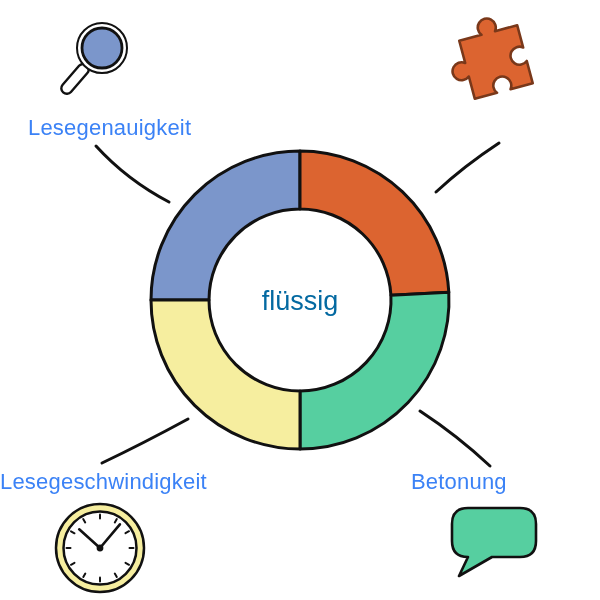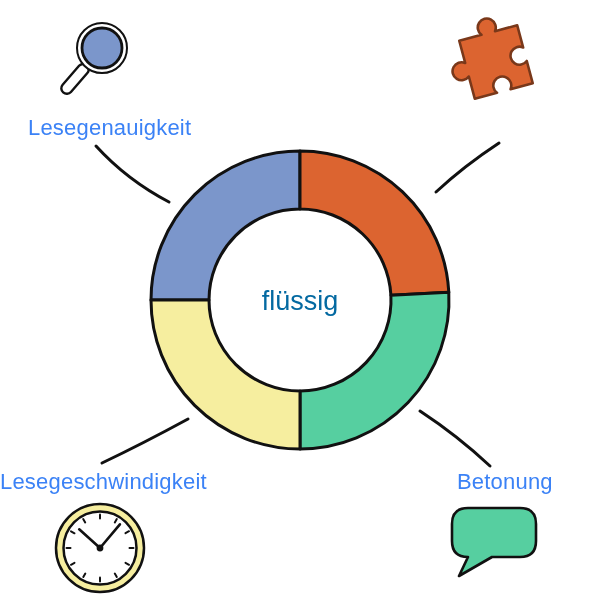--- a/index.html
+++ b/index.html
@@ -41,21 +41,21 @@
         <path d="M 300.0 449.0 A 149 149 0 0 1 151.0 300.0 L 209.0 300.0 A 91 91 0 0 0 300.0 391.0 Z" fill="#f6ee9f"></path>
       </g>
   </svg>
 
   <div class="center-text">
     <div>flüssig</div>
   </div>
 
   <div class="label" style="left:28px;top:115px;">Lesegenauigkeit</div>
   <div class="label" style="left:0;top:469px;">Lesegeschwindigkeit</div>
-  <div class="label" style="left:457px;top:469px;">Betonung</div>
+  <div class="label" style="left:411px;top:469px;">Betonung</div>
 
   <svg id="magnifier-icon" width="86" height="100" viewBox="0 0 86 100">
     <rect x="-2" y="-5.5" width="36" height="11" rx="5.5" transform="translate(30.5 58.8) rotate(131)" fill="#ffffff" stroke="#111111" stroke-width="2.4"></rect>
     <circle cx="47" cy="40" r="25" fill="#ffffff" stroke="#111111" stroke-width="2"></circle>
     <circle cx="47" cy="40" r="20" stroke="#111111" stroke-width="2.8" fill="#7b96cb"></circle>
   </svg>
 
   <svg id="puzzle-icon" width="92" height="92" viewBox="-18 -20 92 92">
     <path transform="rotate(-15 30 30)" d="M 0 0 L 23 0 A 9 9 0 1 1 37 0 L 60 0 L 60 23 A 9 9 0 1 0 60 37 L 60 60 L 37 60 A 9 9 0 1 0 23 60 L 0 60 L 0 37 A 9 9 0 1 1 0 23 Z" stroke="#79381a" stroke-width="2.6" stroke-linejoin="round" fill="#dc6430"></path>
   </svg>

